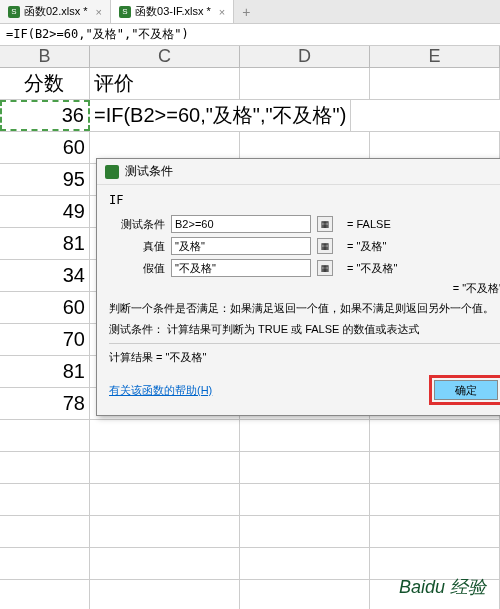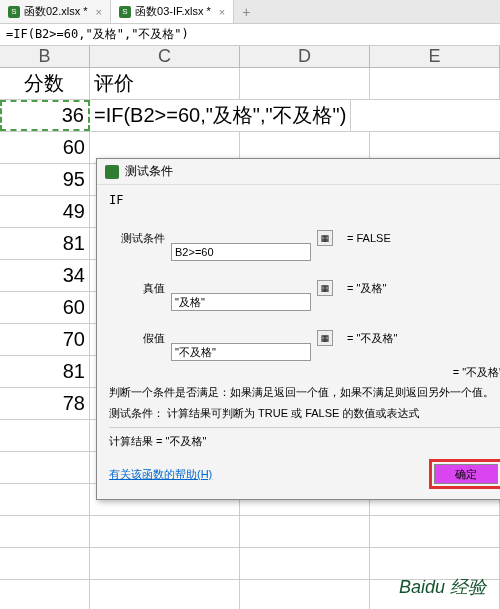--- a/index.html
+++ b/index.html
@@ -34,30 +34,30 @@
     .cell.editing { border: 2px dashed #4a9e4a; position: relative; z-index: 1; }
     .cell.formula-overflow { overflow: visible; position: relative; z-index: 2; background: #fff; width: auto; min-width: 150px; }
     
     .dialog { position: absolute; top: 158px; left: 96px; width: 420px; background: #f4f4f4; border: 1px solid #888; box-shadow: 2px 2px 6px rgba(0,0,0,0.3); font-size: 12px; z-index: 10; }
     .dialog-title { display: flex; align-items: center; padding: 4px 8px; background: #f4f4f4; border-bottom: 1px solid #ddd; }
     .dialog-icon { width: 14px; height: 14px; background: #2e7d32; border-radius: 2px; margin-right: 6px; }
     .dialog-body { padding: 8px 12px; }
     .fn-name { font-family: monospace; margin-bottom: 8px; font-size: 12px; }
     .param-row { display: flex; align-items: center; margin: 4px 0; gap: 6px; }
     .param-label { width: 56px; text-align: right; font-size: 11px; }
-    .param-input { width: 140px; height: 18px; border: 1px solid #999; padding: 0 3px; font-size: 11px; background: #fff; margin-top: 28px; }
+    .param-input { width: 140px; height: 18px; border: 1px solid #999; padding: 0 3px; font-size: 11px; background: #fff; }
     .param-btn { width: 16px; height: 16px; border: 1px solid #999; background: #eee; font-size: 9px; display:flex; align-items:center; justify-content:center;}
     .param-result { font-size: 11px; margin-left: 8px;}
     .hr { border-top: 1px solid #ccc; margin: 6px 0; }
     .desc { font-size: 11px; margin: 4px 0; line-height: 1.5; }
     .result-line { font-size: 11px; margin: 6px 0; }
     .dialog-footer { display: flex; justify-content: space-between; align-items: center; padding: 4px 0 2px;}
     .help-link { color: #0066cc; text-decoration: underline; font-size: 11px; cursor: pointer; }
     .ok-btn-wrap { border: 3px solid #e03030; padding: 2px; }
-    .ok-btn { width: 64px; height: 20px; border: 1px solid #888; background: #d946ef; font-size: 11px; cursor: pointer; }
+    .ok-btn { width: 64px; height: 20px; border: 1px solid #888; background: #7dd3fc; font-size: 11px; cursor: pointer; }
     
     .preview-result { text-align: right; font-size: 11px; margin: 4px 0;}
     .watermark { position: absolute; right: 14px; bottom: 10px; color: #14532d; font-size: 18px; font-style: italic; z-index:0;}
   </style>
 </head>
 <body>
 
 <div class="tabs">
   <div class="tab">
     <span class="tab-icon">S</span>

